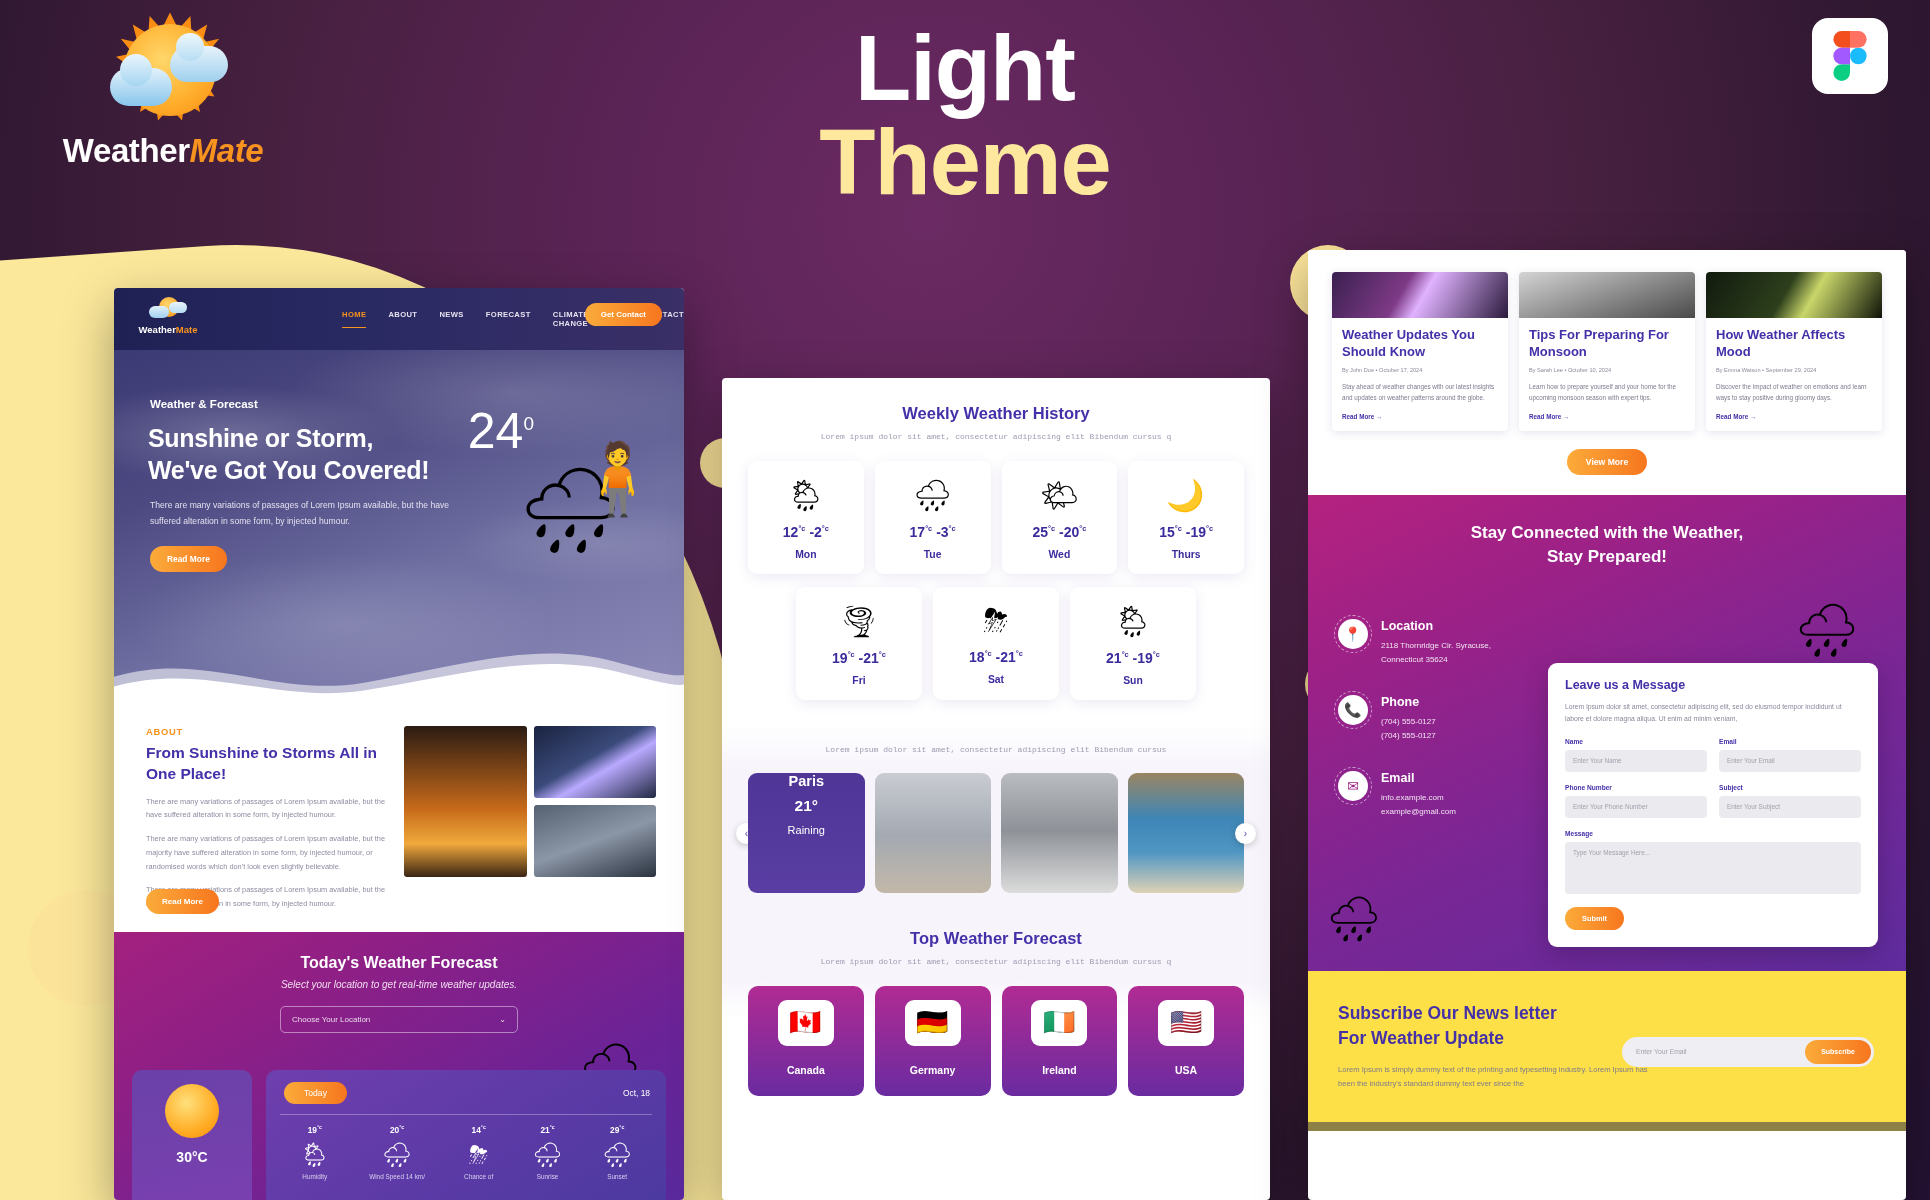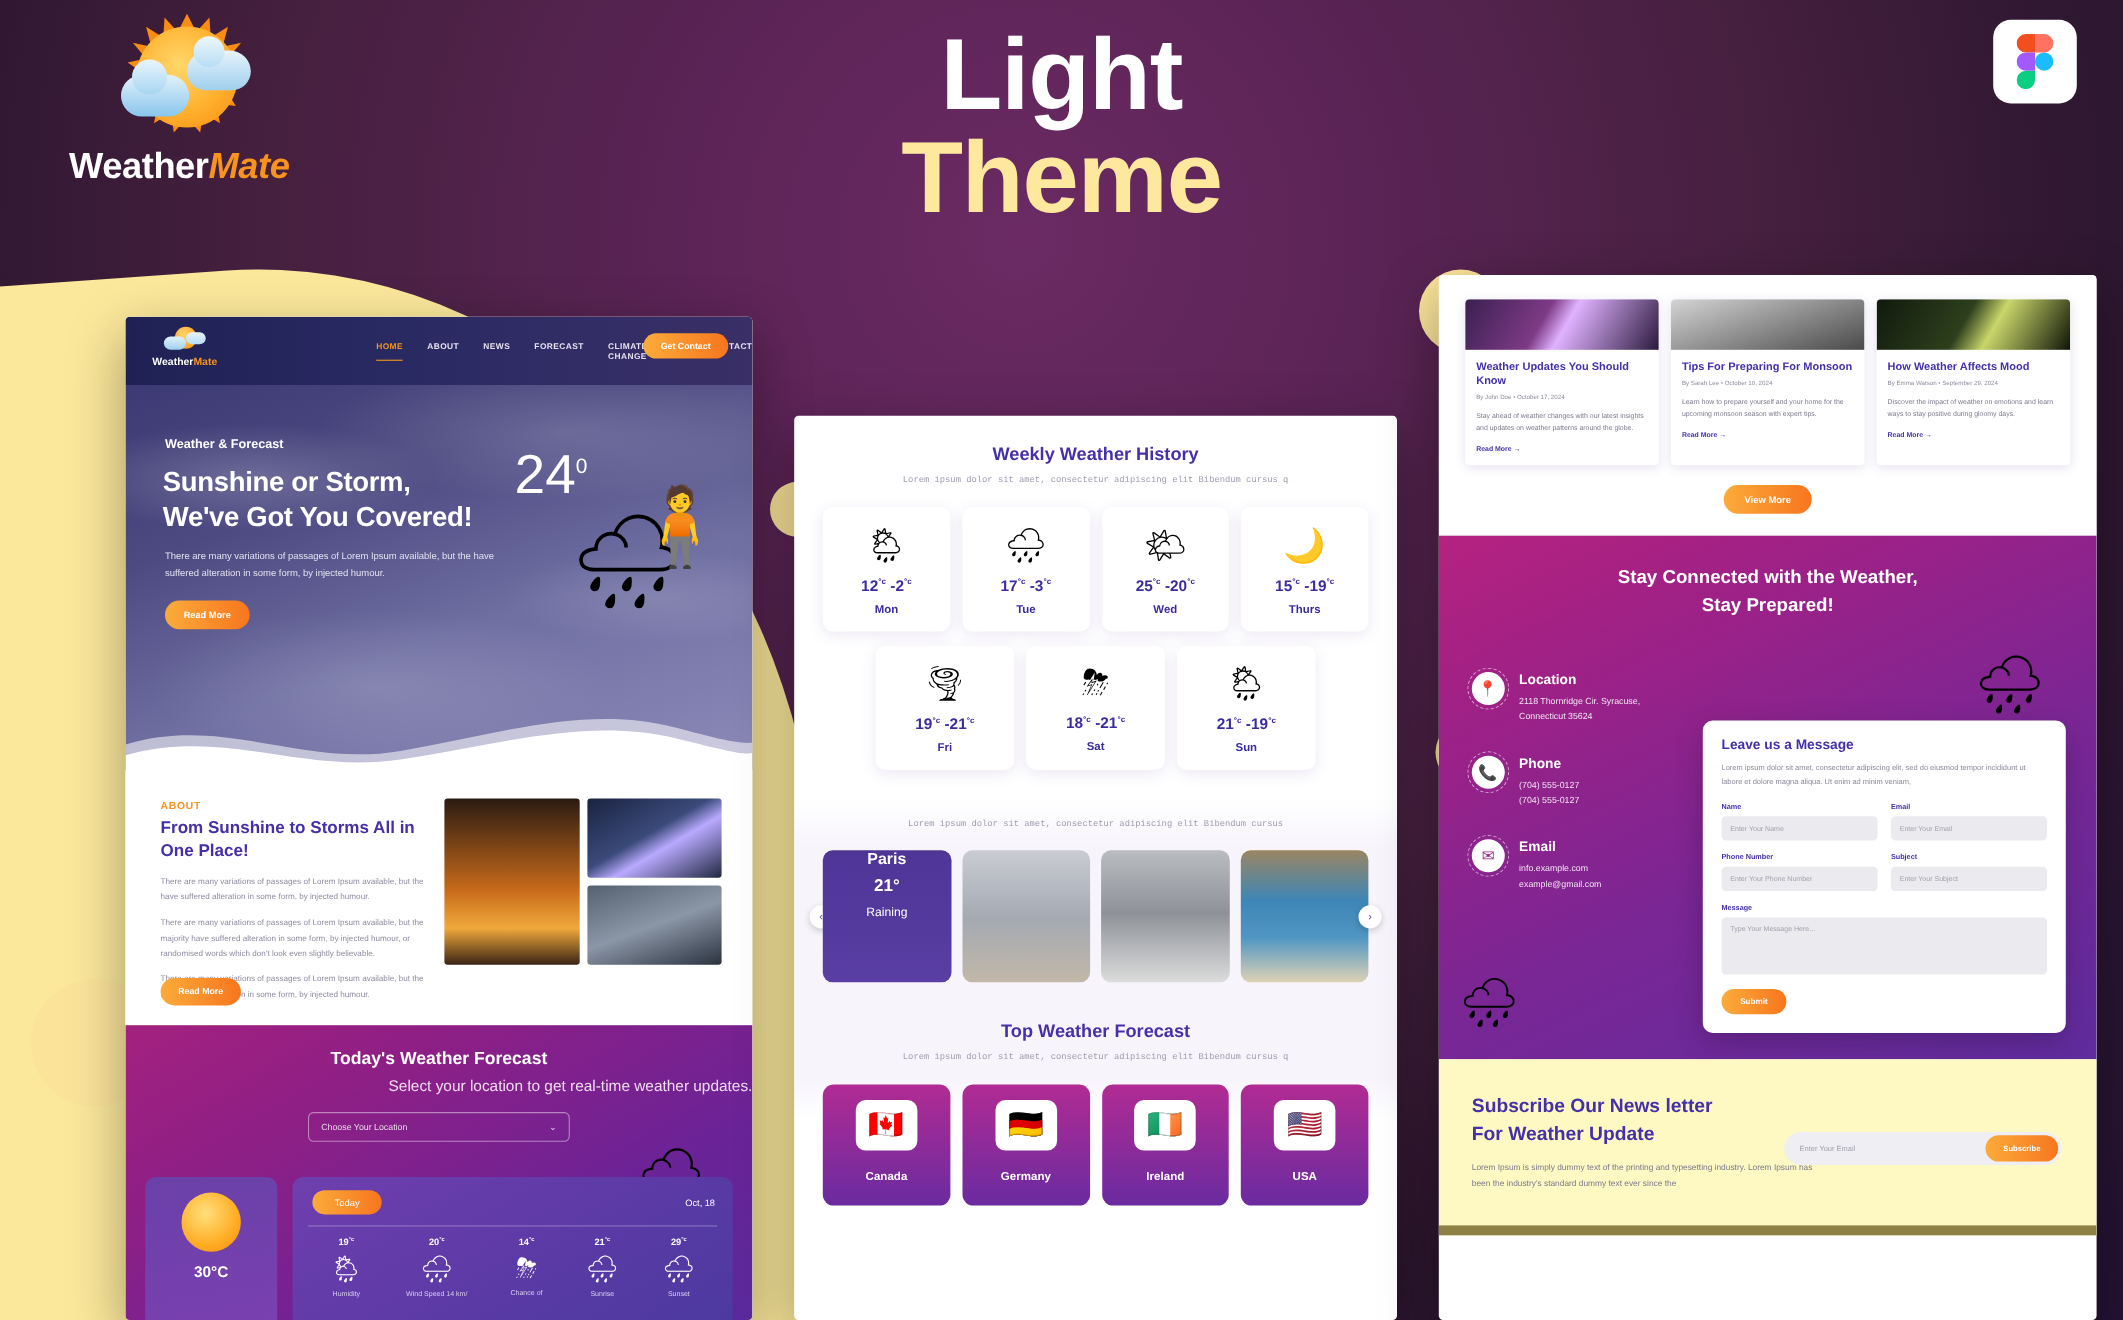--- a/index.html
+++ b/index.html
@@ -98,21 +98,21 @@
   .l-about .rm2{ position:absolute; left:32px; bottom:18px; background:linear-gradient(90deg,#fbab3a,#f7761e);
     color:#fff; font-size:8px; padding:8px 16px; border-radius:20px; border:0; font-weight:600;}
   .l-about .grid{ position:absolute; right:28px; top:26px; width:252px; display:grid;
     grid-template-columns:1fr 1fr; gap:7px;}
   .ph{ border-radius:3px; height:72px; background-size:cover;}
   .ph.tall{ grid-row:span 2; height:151px;}
 
   .l-today{ position:relative; height:268px; overflow:hidden;
     background:linear-gradient(150deg,#a3217f 0%,#8f1f85 28%,#6a2397 70%,#5a2a9d 100%);}
   .l-today h3{ text-align:center; color:#fff; font-size:16px; font-weight:bold; padding-top:22px;}
-  .l-today .sub{ text-align:right; color:#f0dcee; font-size:14px; margin-top:7px;}
+  .l-today .sub{ text-align:center; color:#f0dcee; font-size:10px; margin-top:7px;font-style:italic;}
   .l-today .sel{ margin:16px auto 0; width:238px; height:27px; border:1px solid rgba(255,255,255,.45);
     border-radius:5px; display:flex; align-items:center; padding:0 11px; color:#e9d8e9; font-size:8px;
     justify-content:space-between;}
   .l-today .panel{ position:absolute; left:18px; bottom:-20px; width:120px; height:150px;
     border-radius:10px 10px 0 0; background:linear-gradient(170deg,#6a41a8,#7b40b0);}
   .l-today .panel .sunc{ width:54px;height:54px;margin:14px auto 0;border-radius:50%;
     background:radial-gradient(circle at 40% 35%,#ffe07c,#ffab22 62%,#f6890f);}
   .l-today .panel .t30{ text-align:center;color:#fff;font-size:30px;font-weight:bold;margin-top:8px;}
   .l-today .panel .t30 span{ font-size:14px; vertical-align:super;}
   .l-today .big{ position:absolute; left:152px; bottom:-20px; right:18px; height:150px;
@@ -162,21 +162,21 @@
   .fl-card .box{ width:56px; height:46px; background:#fff; border-radius:9px; margin:0 auto;
     display:flex; align-items:center; justify-content:center; font-size:26px;}
   .fl-card .nm{ color:#fff; font-size:10.5px; font-weight:bold; margin-top:18px;}
 
   
   #mock-right{ left:1308px; top:250px; width:598px; height:950px; border-radius:4px; background:#fff;}
   .n-strip{ display:flex; gap:11px; padding:22px 24px 18px; background:#fff;}
   .n-card{ flex:1; background:#fff; border-radius:4px; box-shadow:0 2px 10px rgba(70,40,120,.13); overflow:hidden;}
   .n-card .img{ height:46px; background-size:cover; background-position:center;}
   .n-card .bd{ padding:9px 10px 11px;}
-  .n-card h4{ color:#4430a8; font-size:10px; font-weight:bold; line-height:1.3;}
+  .n-card h4{ color:#4430a8; font-size:13px; font-weight:bold; line-height:1.3;}
   .n-card .meta{ color:#8d8a9c; font-size:5.6px; margin-top:6px;}
   .n-card .ex{ color:#7d7a8d; font-size:6.3px; line-height:1.75; margin-top:8px;}
   .n-card .rd{ color:#4430a8; font-size:6.3px; margin-top:10px; font-weight:600;}
   .vm-wrap{ text-align:center; padding-bottom:20px; background:#fff;}
   .vm{ background:linear-gradient(90deg,#fbab3a,#f7761e); color:#fff; font-size:8.6px; border:0;
     padding:8px 19px; border-radius:16px; font-weight:600;}
 
   .r-contact{ position:relative; height:476px; overflow:hidden;
     background:linear-gradient(155deg,#b5227f 0%,#9c2187 25%,#7a2695 58%,#5f2c9e 100%);}
   .r-contact h3{ text-align:center; color:#fff; font-size:17px; font-weight:bold; padding-top:26px; line-height:1.45;}
@@ -195,21 +195,21 @@
   .fld{ flex:1;}
   .fld label{ display:block; color:#4430a8; font-size:6.6px; margin-bottom:5px; font-weight:600;}
   .fld .inp{ height:22px; background:#ebeaee; border-radius:4px; display:flex; align-items:center;
     padding:0 8px; color:#a3a1ad; font-size:6.4px;}
   .fld .inp.ta{ height:52px; align-items:flex-start; padding-top:7px;}
   .sbm{ margin-top:13px; background:linear-gradient(90deg,#fbab3a,#f7761e); color:#fff; font-size:7.4px;
     border:0; padding:7px 17px; border-radius:13px; font-weight:600;}
   .cl3d{ position:absolute; right:46px; top:105px; font-size:52px;}
   .cl3db{ position:absolute; left:18px; bottom:26px; font-size:44px;}
 
-  .r-sub{ position:relative; height:160px; background:#fef9c3; padding:30px 30px 0;}
+  .r-sub{ position:relative; height:160px; background:#fde047; padding:30px 30px 0;}
   .r-sub h3{ color:#4430a8; font-size:17.5px; font-weight:bold; line-height:1.42;}
   .r-sub p{ color:#7d7a8d; font-size:7.6px; line-height:1.9; margin-top:12px; width:320px;}
   .subbar{ position:absolute; right:32px; top:66px; width:252px; height:30px; background:#efeef2;
     border-radius:18px; display:flex; align-items:center; padding-left:14px; justify-content:space-between;}
   .subbar .ph2{ color:#a3a1ad; font-size:6.8px;}
   .subbar button{ background:linear-gradient(90deg,#fbab3a,#f7761e); color:#fff; font-size:7px; border:0;
     height:24px; padding:0 16px; border-radius:14px; margin-right:3px; font-weight:600;}
   .goldbar{ position:absolute; left:0; right:0; bottom:0; height:9px; background:#8e8145;}
 </style>
 </head>

